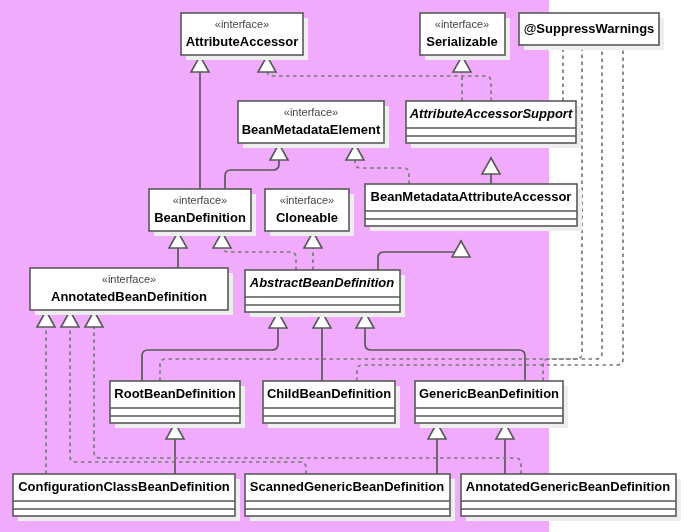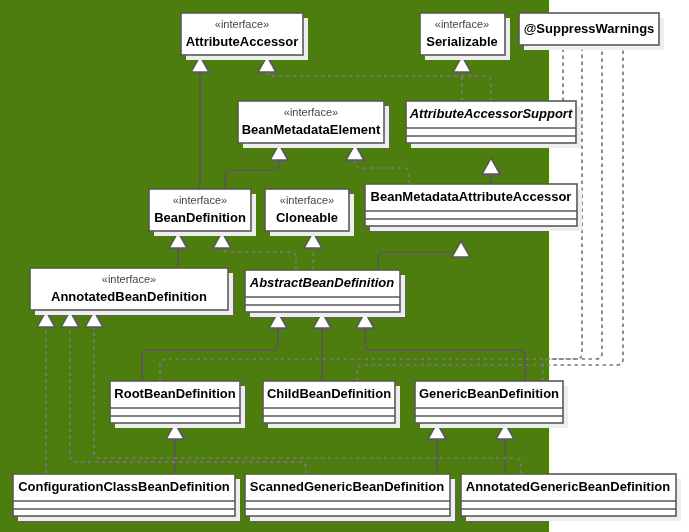--- a/index.html
+++ b/index.html
@@ -10,21 +10,21 @@
   body {
     width: 689px;
     height: 532px;
     font-family: "Liberation Sans", sans-serif;
     overflow: hidden;
   }
   #diagram-root {
     position: relative;
     width: 549px;
     height: 532px;
-    background: #4d7c0f;
+    background: #f0abfc;
   }
   svg#uml-canvas {
     position: absolute;
     left: 0;
     top: 0;
     width: 689px;
     height: 532px;
     display: block;
   }
   .node-shadow {

